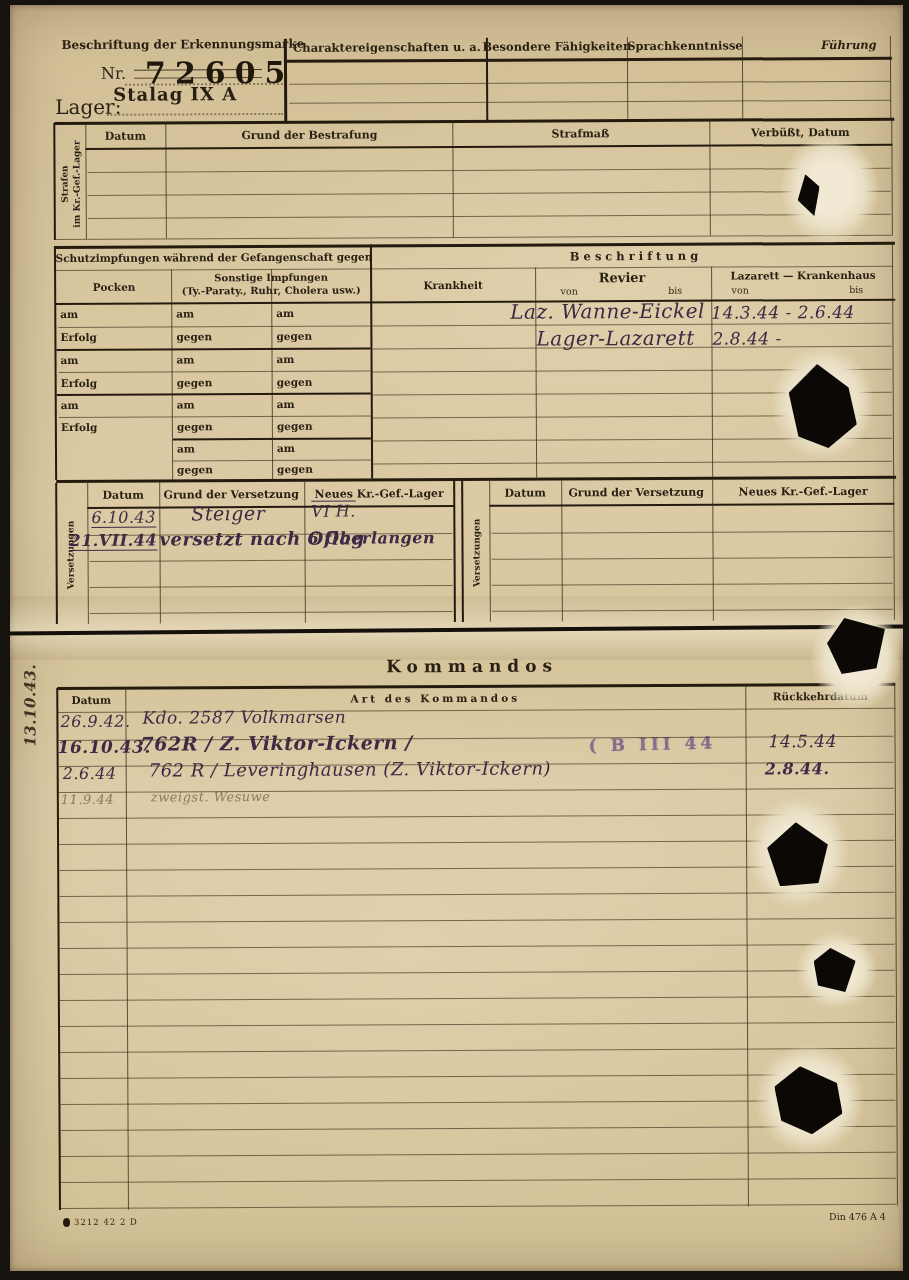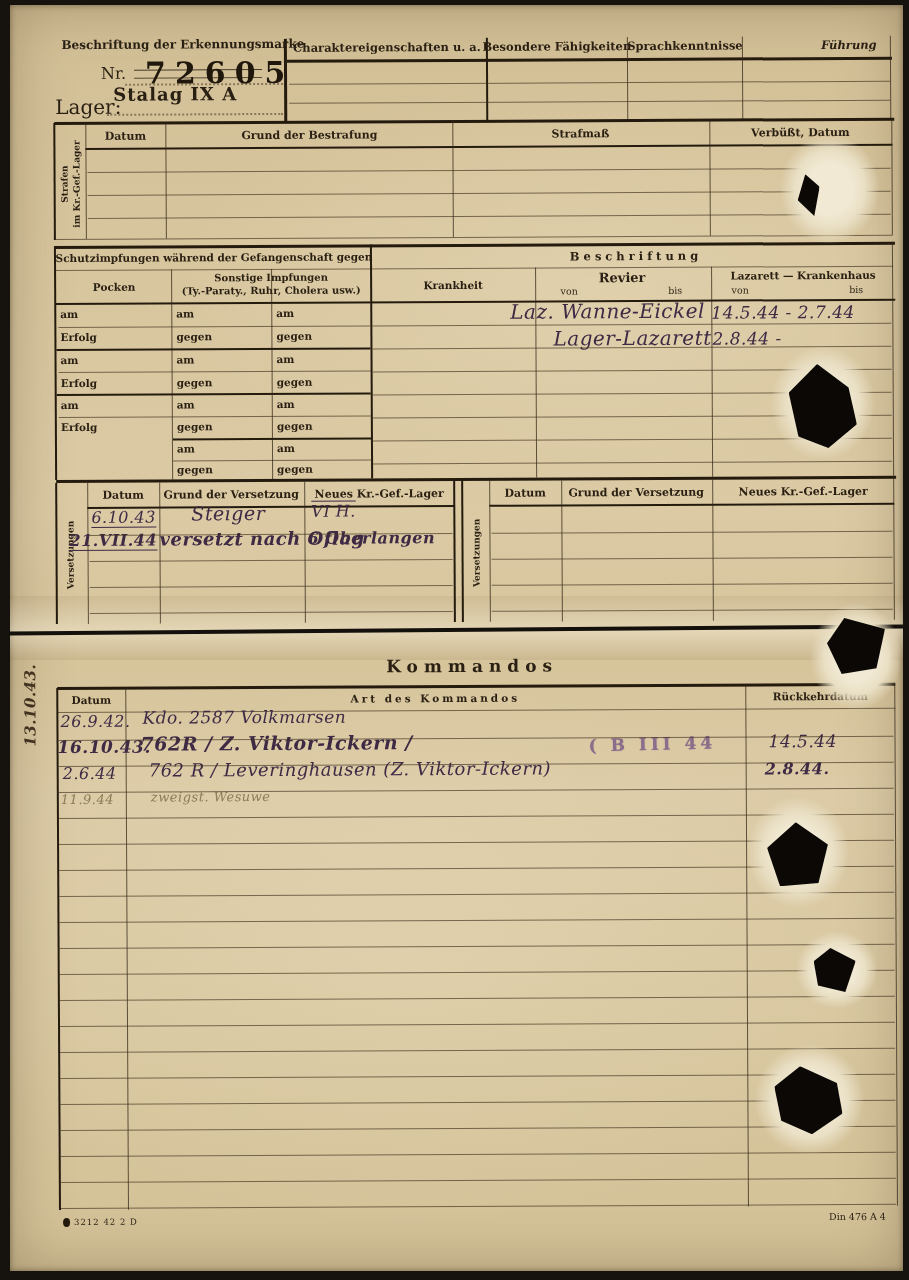--- a/index.html
+++ b/index.html
@@ -138,22 +138,22 @@
     <div class="hline" style="left:60px;top:370px;width:312px;"></div>
     <div class="hline" style="left:60px;top:415px;width:312px;"></div>
     <div class="hline" style="left:174px;top:459px;width:198px;"></div>
     <div class="hthick" style="left:58px;top:347px;width:314px;height:2px;"></div>
     <div class="hthick" style="left:58px;top:392px;width:314px;height:2px;"></div>
     <div class="hthick" style="left:174px;top:437px;width:198px;height:2px;"></div>
 
     <div></div>
 
     <span class="hand" style="left:512px;top:300px;font-size:20px;">Laz. Wanne-Eickel</span>
-    <span class="hand" style="left:713px;top:304px;font-size:17px;">14.5.44 - 2.7.44</span>
-    <span class="hand" style="left:538px;top:327px;font-size:20px;margin-left:17px;">Lager-Lazarett</span>
+    <span class="hand" style="left:713px;top:304px;font-size:17px;">14.3.44 - 2.6.44</span>
+    <span class="hand" style="left:538px;top:327px;font-size:20px;">Lager-Lazarett</span>
     <span class="hand" style="left:714px;top:330px;font-size:17px;">2.8.44 -</span>
 
     <div class="vbold" style="left:56px;top:244px;height:234px;width:2px;"></div>
     <div class="vbold" style="left:372px;top:244px;height:234px;width:2px;"></div>
     <div class="vline" style="left:173px;top:268px;height:210px;"></div>
     <div class="vline" style="left:273px;top:268px;height:210px;"></div>
     <div class="vline" style="left:537px;top:268px;height:210px;"></div>
     <div class="vline" style="left:713px;top:268px;height:210px;"></div>
     <div class="vline" style="left:894px;top:244px;height:234px;"></div>
     <div class="hthick" style="left:57px;top:478px;width:840px;height:3px;"></div>

